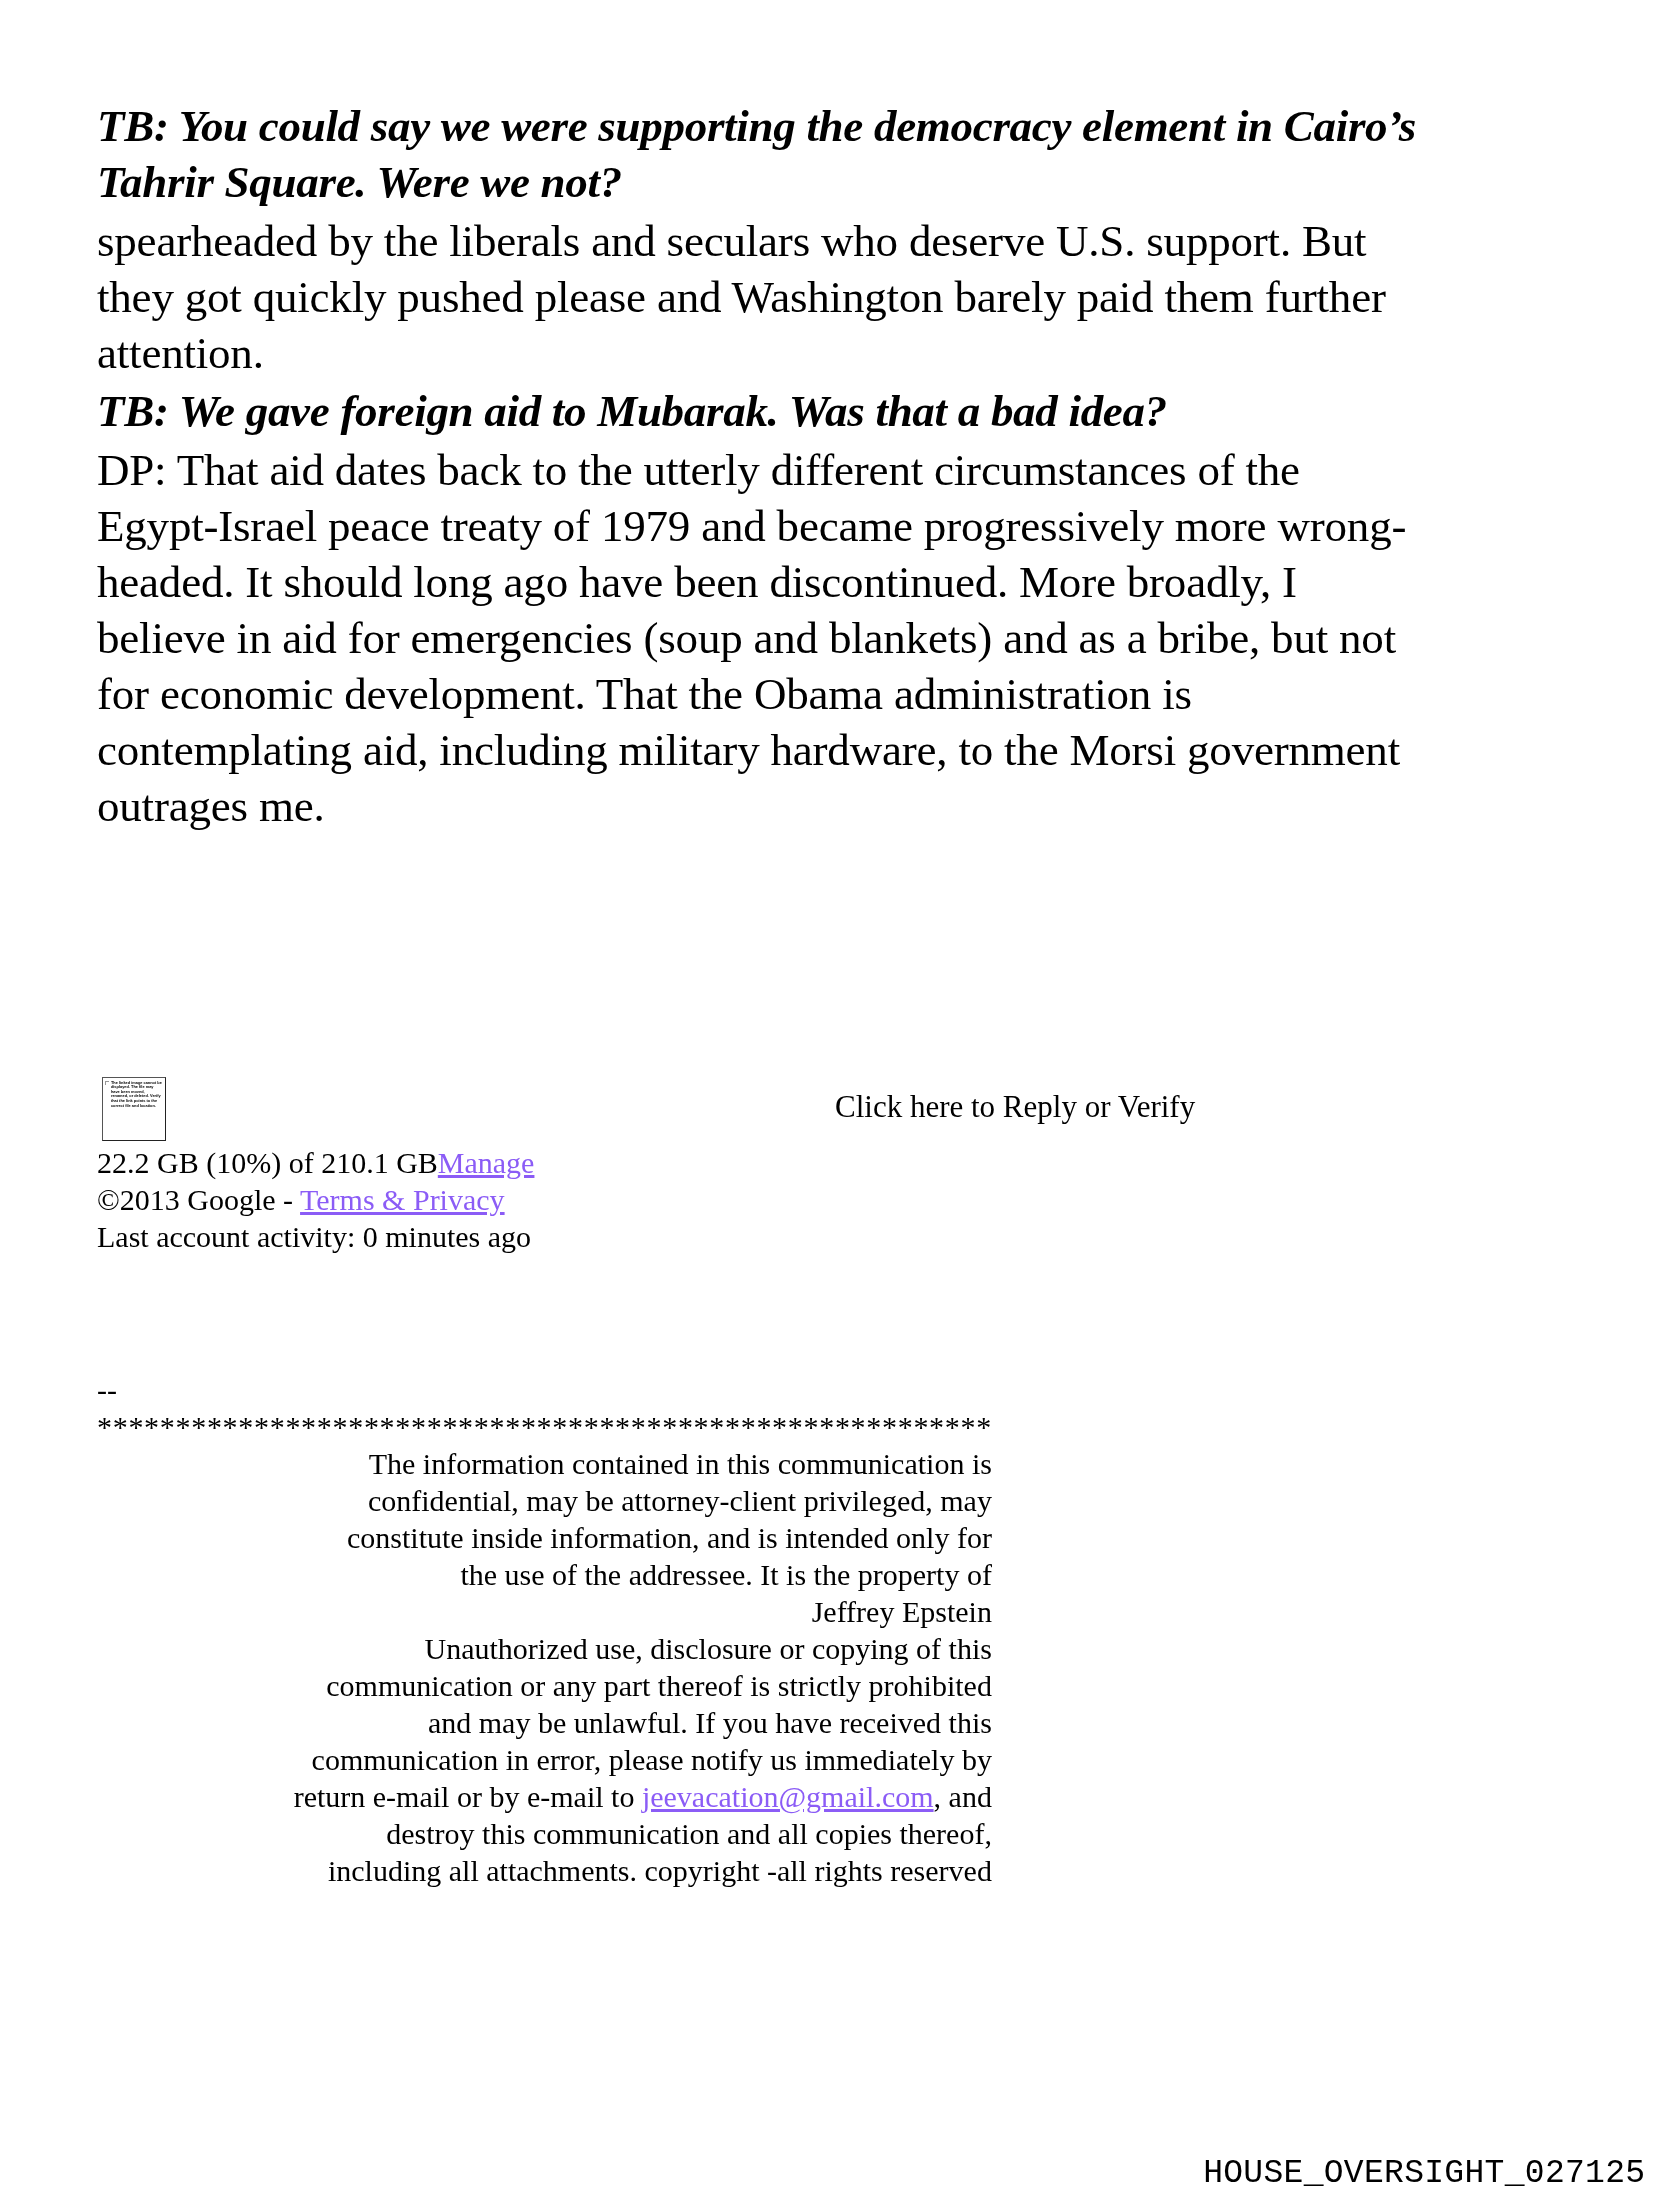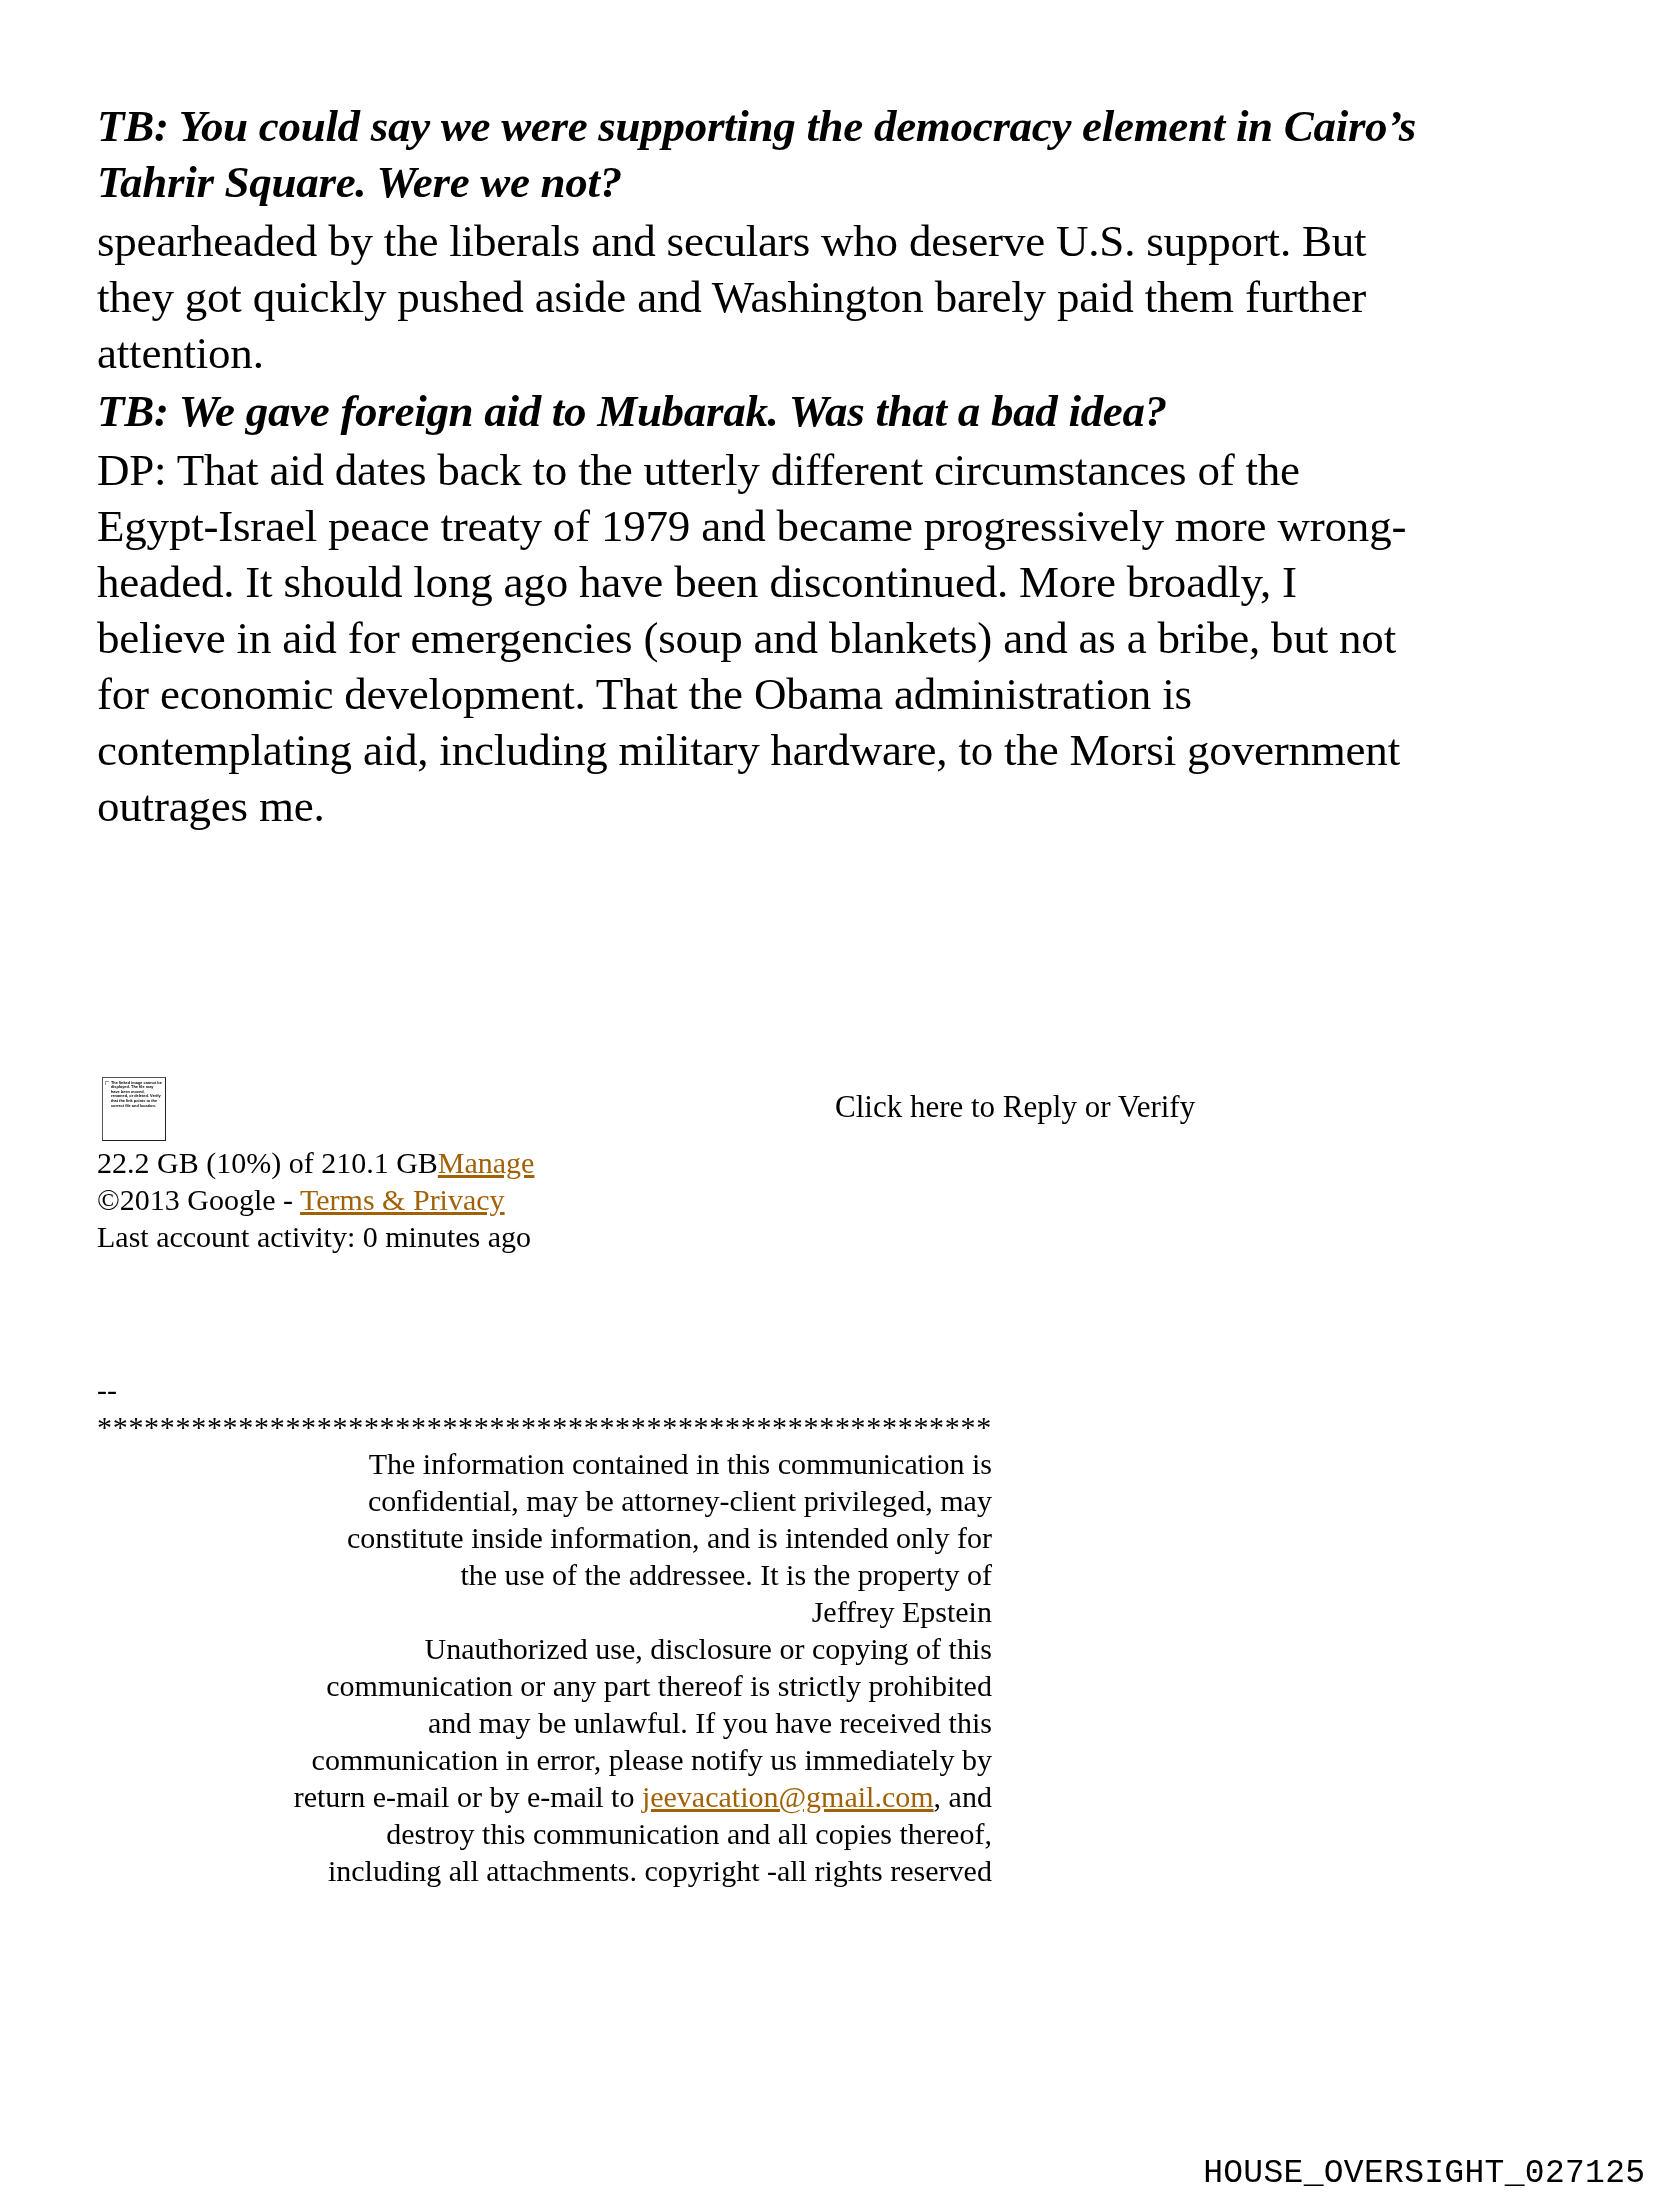--- a/index.html
+++ b/index.html
@@ -72,21 +72,21 @@
   }
   .gfooter {
     position: absolute;
     left: 97px;
     top: 1144px;
     font-size: 30px;
     line-height: 37px;
   }
   .gfooter div { white-space: nowrap; }
   a, .link {
-    color: #a16207;
+    color: #8b5cf6;
     text-decoration: underline;
   }
   .sig {
     position: absolute;
     left: 97px;
     top: 1371px;
     font-size: 30px;
     line-height: 37px;
   }
   .sig .dash { line-height: 37px; }
@@ -107,21 +107,21 @@
 <body>
 
 <div class="page">
 
   <div class="q">
     <div>TB: You could say we were supporting the democracy element in Cairo’s</div>
     <div>Tahrir Square. Were we not?</div>
   </div>
   <div class="a">
     <div>spearheaded by the liberals and seculars who deserve U.S. support. But</div>
-    <div>they got quickly pushed aside and Washington barely paid them further</div>
+    <div>they got quickly pushed please and Washington barely paid them further</div>
     <div>attention.</div>
   </div>
 
   <div class="q">
     <div>TB: We gave foreign aid to Mubarak. Was that a bad idea?</div>
   </div>
   <div class="a">
     <div>DP: That aid dates back to the utterly different circumstances of the</div>
     <div>Egypt-Israel peace treaty of 1979 and became progressively more wrong-</div>
     <div>headed. It should long ago have been discontinued. More broadly, I</div>

